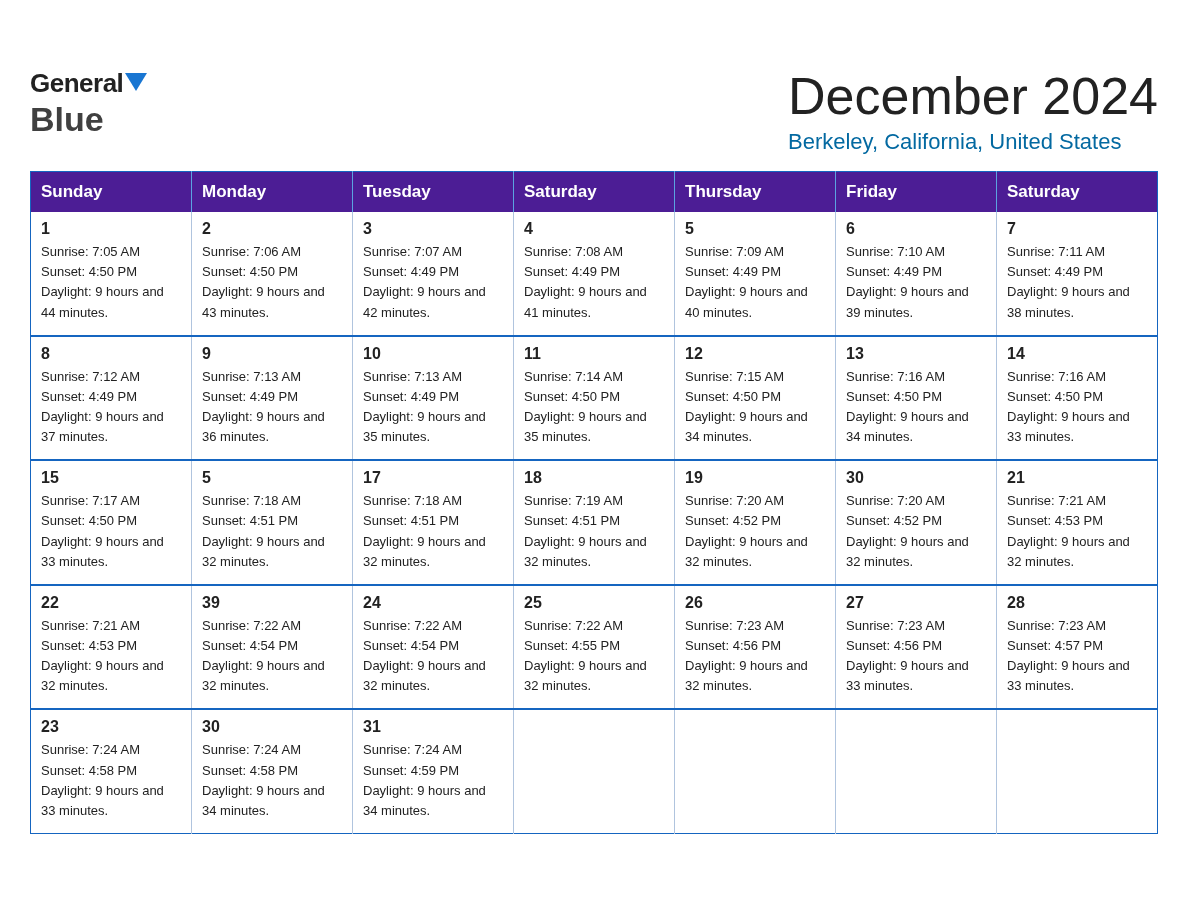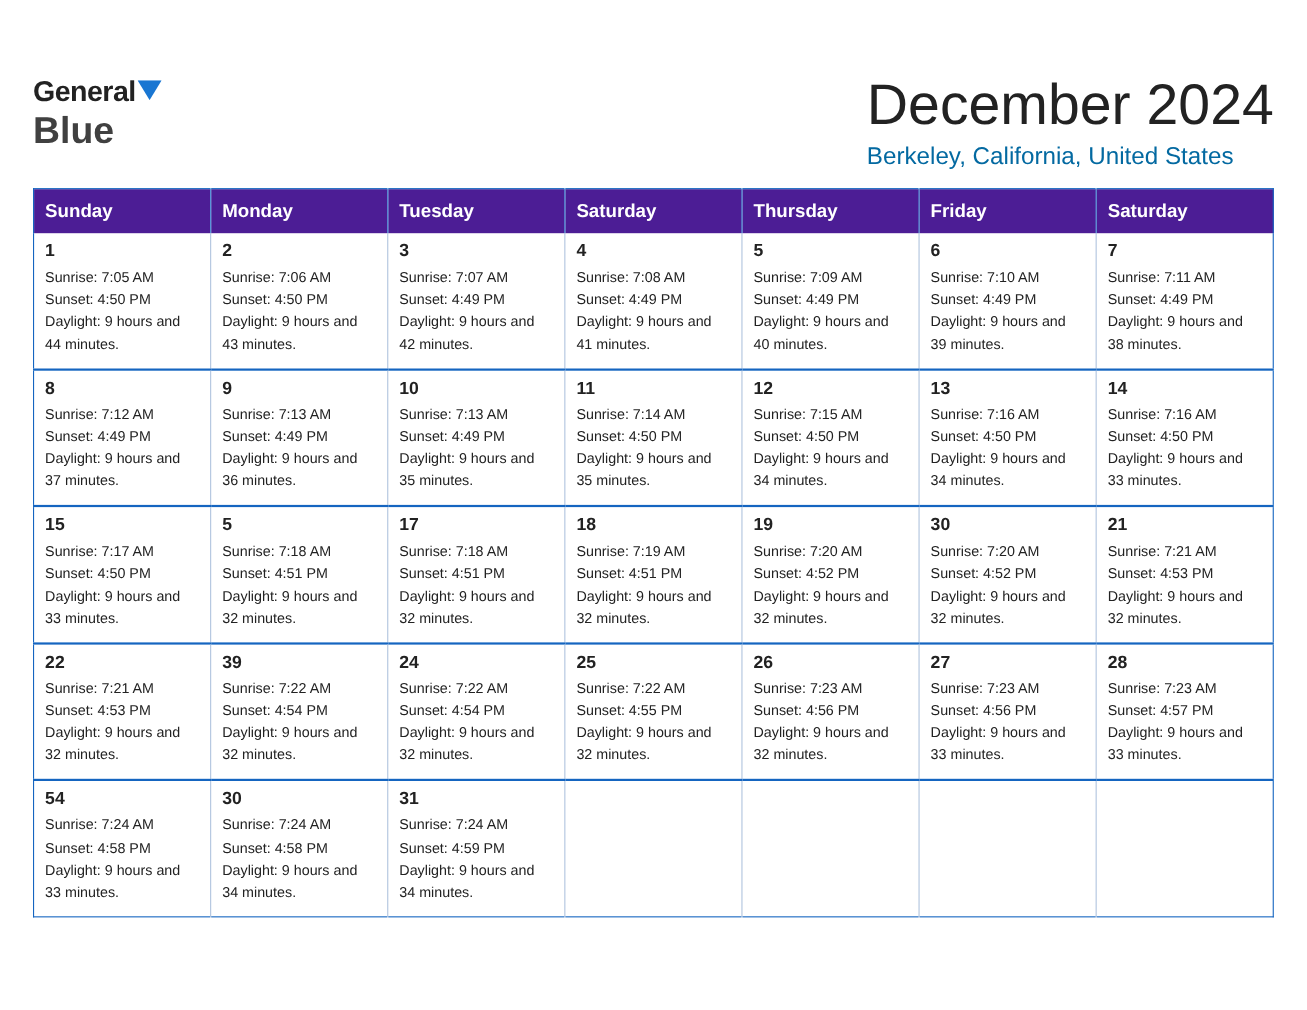--- a/index.html
+++ b/index.html
@@ -242,21 +242,21 @@
           <span class="day-number">27</span>
           <div class="day-info">Sunrise: 7:23 AM<br>Sunset: 4:56 PM<br>Daylight: 9 hours and 33 minutes.</div>
         </td>
         <td>
           <span class="day-number">28</span>
           <div class="day-info">Sunrise: 7:23 AM<br>Sunset: 4:57 PM<br>Daylight: 9 hours and 33 minutes.</div>
         </td>
       </tr>
       <tr>
         <td>
-          <span class="day-number">54</span>
+          <span class="day-number">23</span>
           <div class="day-info">Sunrise: 7:24 AM<br>Sunset: 4:58 PM<br>Daylight: 9 hours and 33 minutes.</div>
         </td>
         <td>
           <span class="day-number">30</span>
           <div class="day-info">Sunrise: 7:24 AM<br>Sunset: 4:58 PM<br>Daylight: 9 hours and 34 minutes.</div>
         </td>
         <td>
           <span class="day-number">31</span>
           <div class="day-info">Sunrise: 7:24 AM<br>Sunset: 4:59 PM<br>Daylight: 9 hours and 34 minutes.</div>
         </td>

